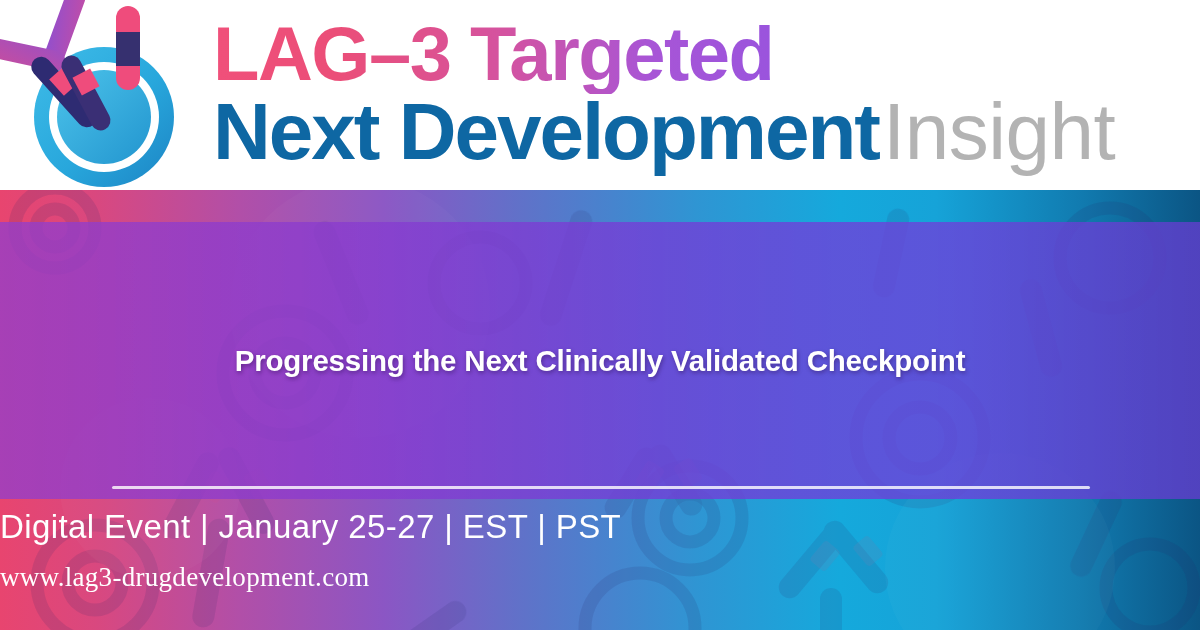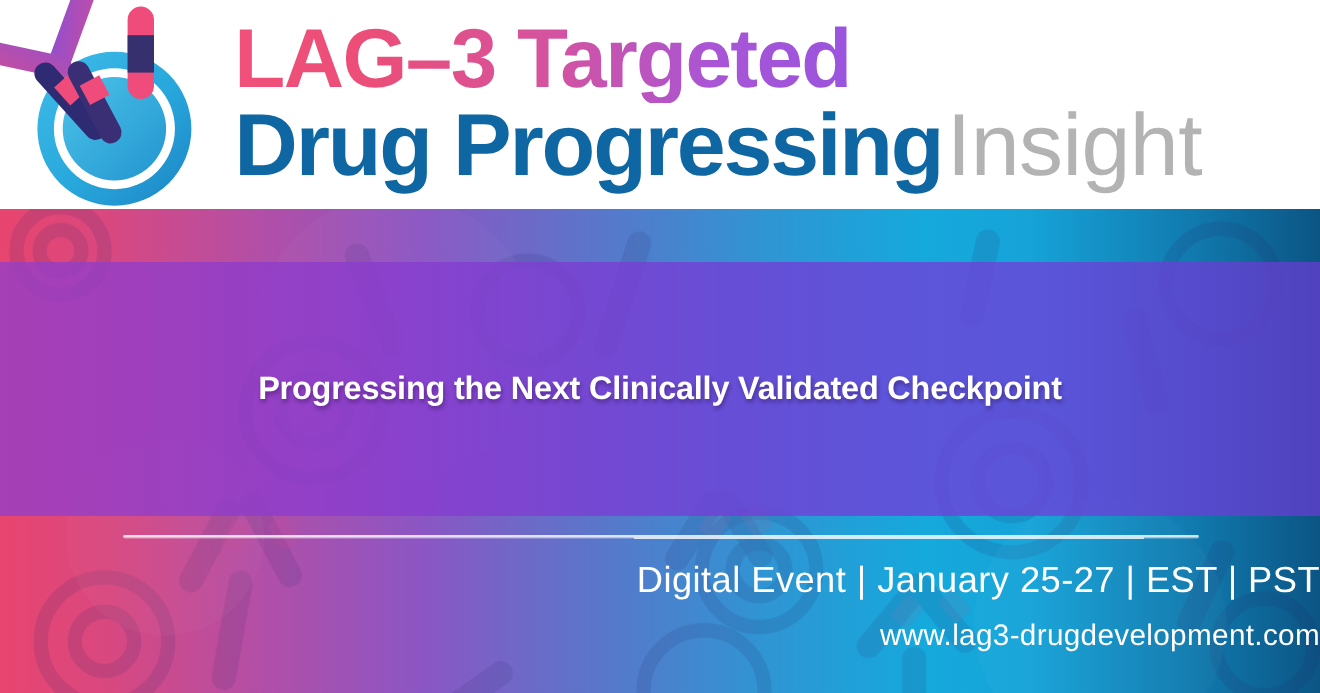--- a/index.html
+++ b/index.html
@@ -92,32 +92,31 @@
       #117BB0 90%,
       #0B5584 100%);
     overflow:hidden;
   }
   .bg-motifs { position:absolute; left:0; top:0; width:1200px; height:442px; opacity:0.30; }
 
   
   .headline-panel {
     position:absolute;
     left:0; top:222px;
-    width:1200px; height:231px;
+    width:1200px; height:277px;
     background:linear-gradient(90deg,
       rgba(150,62,200,0.80) 0%,
       rgba(140,60,205,0.80) 25%,
       rgba(115,62,215,0.80) 55%,
       rgba(108,66,218,0.80) 80%,
       rgba(98,62,205,0.80) 100%);
     z-index:5;
     display:flex;
     align-items:center;
     justify-content:center;
-    margin-top:16px;
   }
 
   .headline {
     width:1120px;
     text-align:center;
     color:#ffffff;
     font-size:29.5px;
     font-weight:bold;
     line-height:46px;
     letter-spacing:-0.2px;
@@ -134,35 +133,36 @@
     z-index:6;
     border-radius:2px;
   }
 
   
   .footer {
     position:absolute;
     left:0; top:505px;
     width:1200px; height:120px;
     z-index:6;
-    text-align:right;
+    text-align:left;
     color:#ffffff;
   }
   .event-line {
     font-size:33px;
     font-weight:300;
     letter-spacing:0.4px;
     line-height:44px;
   }
   .url-line {
     margin-top:10px;
     font-size:27px;
     font-weight:300;
     letter-spacing:0.3px;
     line-height:36px;
+    font-family:Liberation Serif, serif;
   }
 </style>
 </head>
 <body>
 
 <div class="banner">
 
   <div class="logo-band">
 
     <div class="logo-mark">
@@ -201,21 +201,21 @@
         <rect x="84" y="76" width="20" height="20" transform="rotate(-28 94 86)" fill="#EF4C7C"></rect>
 
         <rect x="124" y="10" width="24" height="84" rx="12" fill="#EF4C7C"></rect>
         <rect x="124" y="36" width="24" height="34" fill="#36306F"></rect>
       </svg>
     </div>
 
     <div class="logo-text">
       <div class="logo-line1">LAG–3 Targeted</div>
       <div class="logo-line2">
-        <span class="logo-dd">Drug Progressing</span><span class="logo-summit">Insight</span>
+        <span class="logo-dd">Next Development</span><span class="logo-summit">Insight</span>
       </div>
     </div>
   </div>
 
   <div class="bg">
     <svg class="bg-motifs" viewBox="0 0 1200 442" xmlns="http://www.w3.org/2000/svg">
       <g fill="none" stroke="#2B2A6B" stroke-width="13" opacity="0.45">
         <circle cx="55" cy="40" r="40"></circle>
         <circle cx="55" cy="40" r="19"></circle>
         <circle cx="285" cy="185" r="62"></circle>

